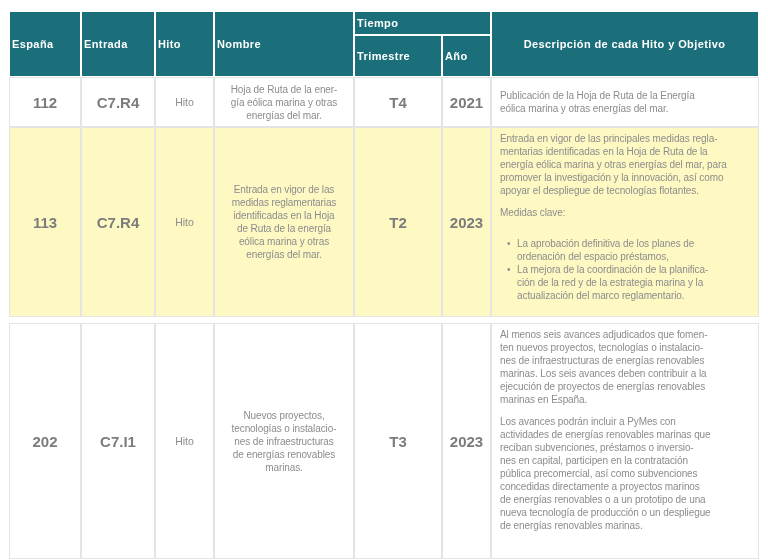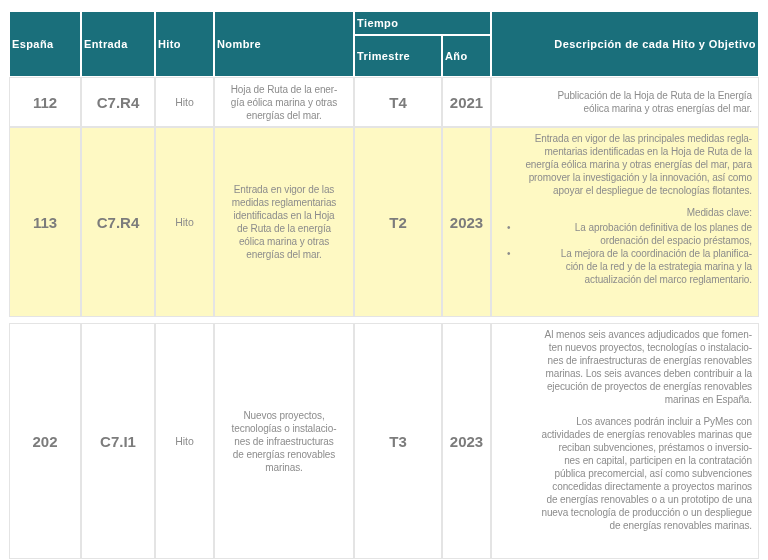--- a/index.html
+++ b/index.html
@@ -35,21 +35,21 @@
     font-weight: bold;
     font-size: 11px;
     letter-spacing: 0.4px;
     text-align: left;
     vertical-align: middle;
     padding: 3px 2px;
   }
   thead tr.h-top th { height: 22px; }
   thead tr.h-bot th { height: 40px; }
   thead th.th-desc {
-    text-align: right;
+    text-align: center;
     padding-left: 1px;
   }
 
   tbody td {
     background: #ffffff;
     box-shadow: 0 0 0 1px #e4e4e4;
     color: #8c8c8c;
     font-size: 10px;
     text-align: center;
     vertical-align: middle;
@@ -65,32 +65,32 @@
   td.cell-hito { font-size: 10.5px; }
 
   td.cell-nombre {
     text-align: center;
     padding: 4px 7px;
     line-height: 13px;
     letter-spacing: -0.1px;
     white-space: pre-line;
   }
   td.cell-desc {
-    text-align: right;
+    text-align: left;
     padding: 4px 6px 4px 8px;
     line-height: 13px;
     letter-spacing: -0.1px;
   }
   td.cell-desc.v-top { vertical-align: top; }
   td.cell-desc p {
     margin: 0 0 9px 0;
     white-space: pre-line;
   }
   td.cell-desc p:last-child { margin-bottom: 0; }
-  td.cell-desc p.tight { margin-bottom: 2px; }
+  td.cell-desc p.tight { margin-bottom: 18px; }
   td.cell-desc ul {
     margin: 0; padding: 0;
     list-style: none;
   }
   td.cell-desc li {
     position: relative;
     padding-left: 17px;
     white-space: pre-line;
   }
   td.cell-desc li .bullet-dot {

